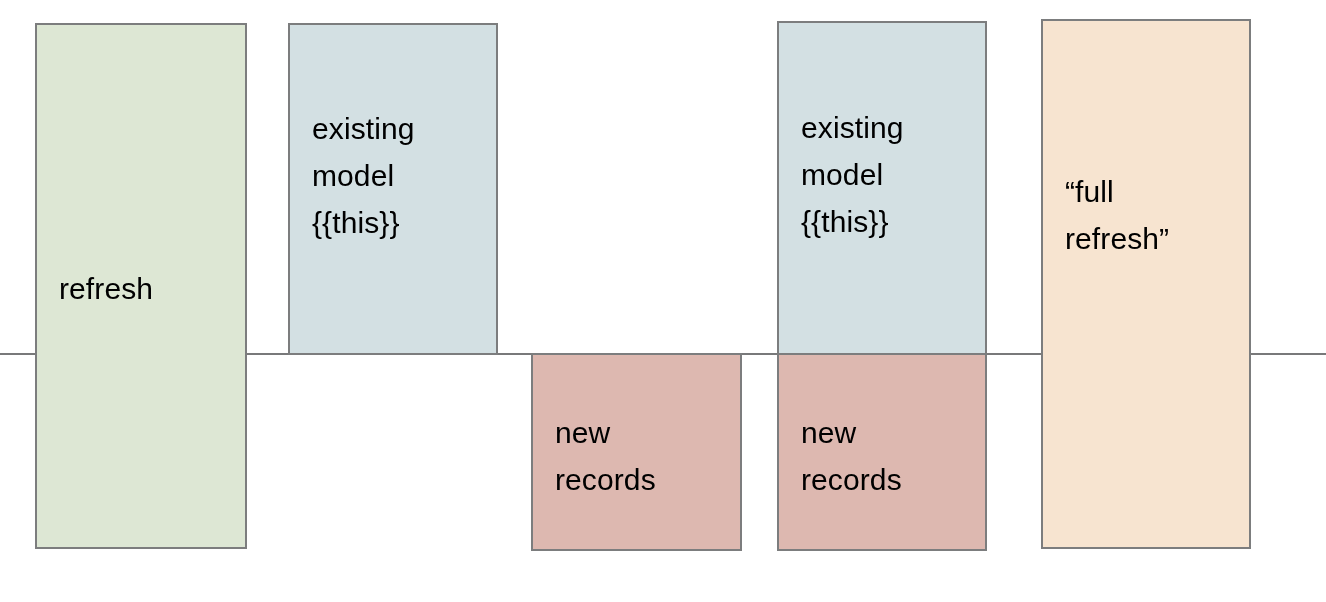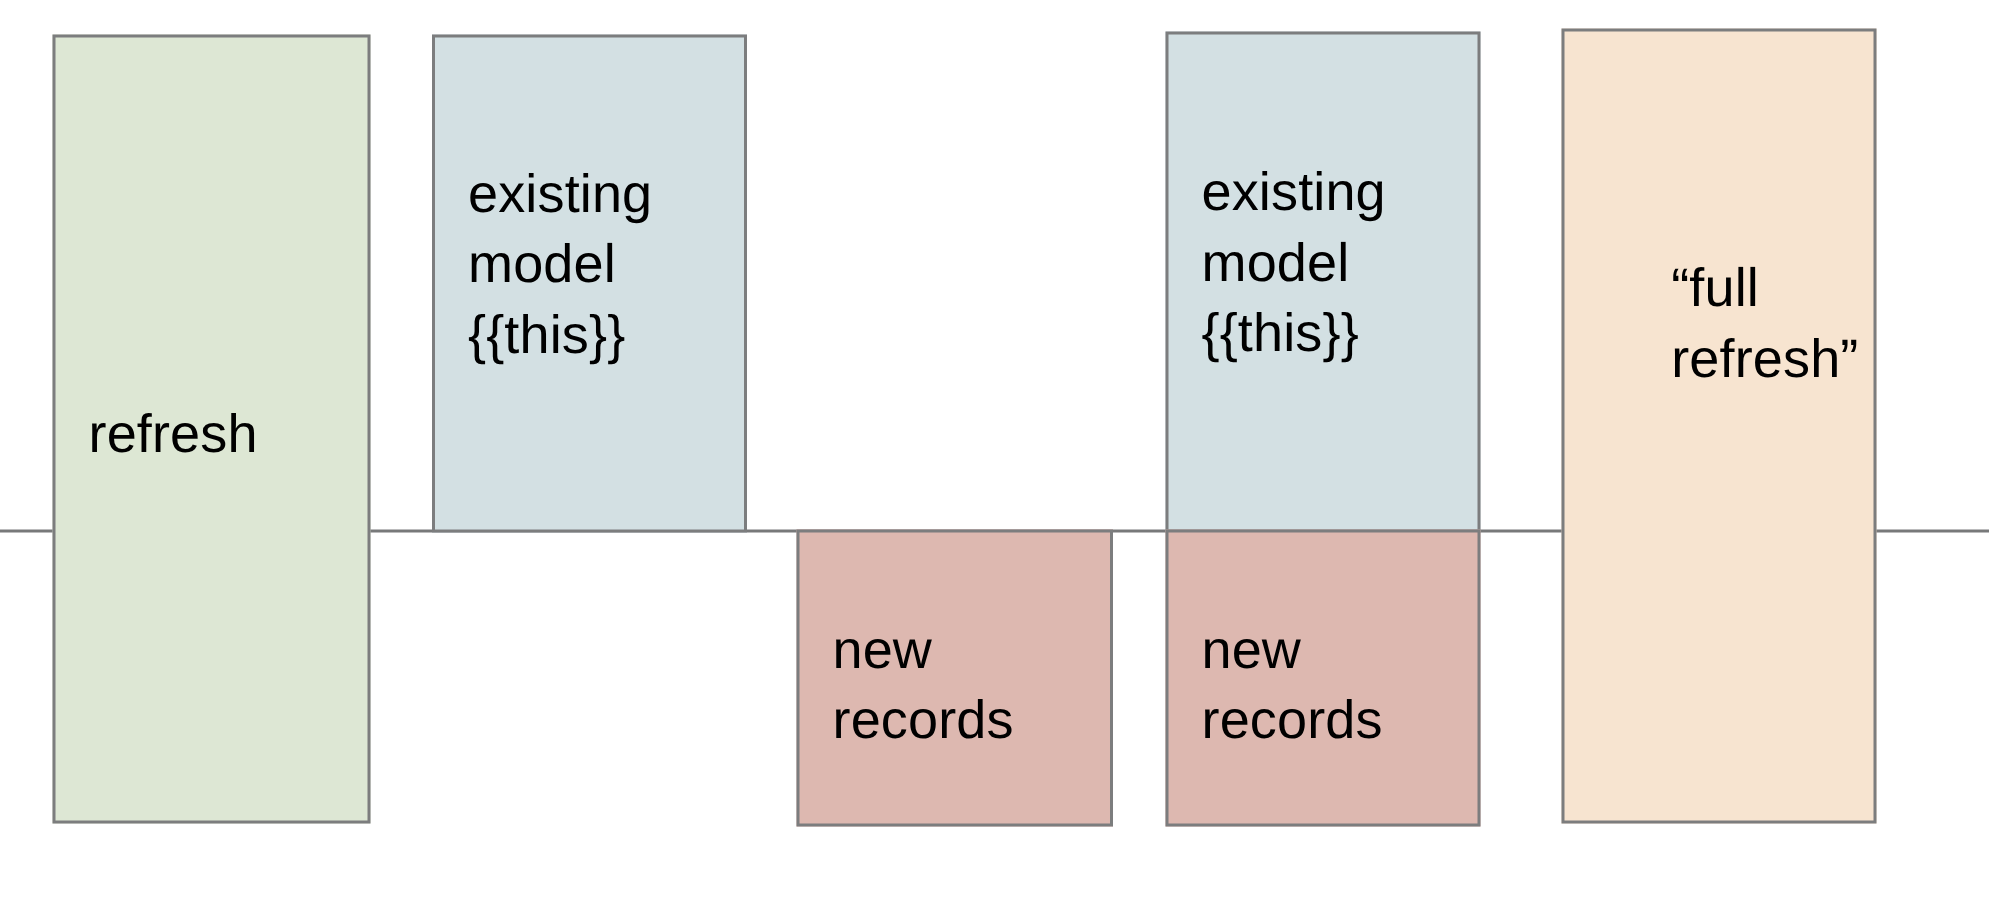--- a/index.html
+++ b/index.html
@@ -28,34 +28,34 @@
     position: absolute;
     box-sizing: border-box;
     border: 2px solid #7c7d7e;
     display: flex;
     align-items: center;
     justify-content: flex-start;
     padding-left: 22px;
     padding-right: 10px;
   }
   .box .label {
-    font-size: 36px;
+    font-size: 30px;
     line-height: 47px;
     color: #000000;
     letter-spacing: 0.1px;
     white-space: pre-line;
     text-align: left;
   }
   
   #box-source   { left: 35px;   top: 23px;  width: 212px; height: 526px; background: #dde7d4; }
   #box-model-1  { left: 288px;  top: 23px;  width: 210px; height: 332px; background: #d3e0e3; }
   #box-new-1    { left: 531px;  top: 353px; width: 211px; height: 198px; background: #ddb8b0; }
   #box-model-2  { left: 777px;  top: 21px;  width: 210px; height: 334px; background: #d3e0e3; }
   #box-new-2    { left: 777px;  top: 353px; width: 210px; height: 198px; background: #ddb8b0; }
-  #box-refresh  { left: 1041px; top: 19px;  width: 210px; height: 530px; background: #f7e4d0; justify-content: flex-end; }
+  #box-refresh  { left: 1041px; top: 19px;  width: 210px; height: 530px; background: #f7e4d0; }
 
   
   #box-source .label   { transform: translateY(2px); }
   #box-model-1 .label  { transform: translateY(-14px); }
   #box-model-2 .label  { transform: translateY(-14px); }
   #box-refresh .label  { transform: translateY(-69px); }
   #box-new-1 .label    { transform: translateY(4px); }
   #box-new-2 .label    { transform: translateY(4px); }
 </style>
 </head>

